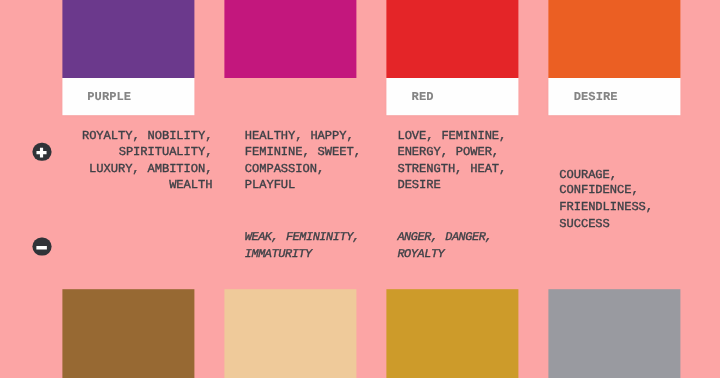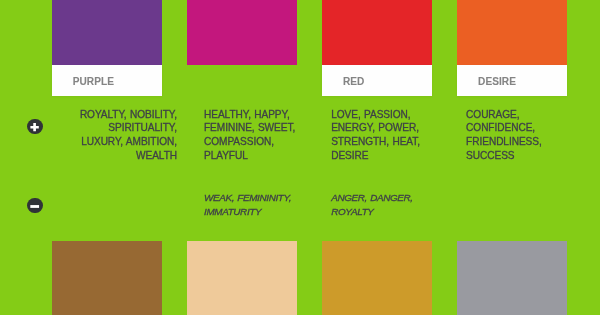--- a/index.html
+++ b/index.html
@@ -3,21 +3,21 @@
 <meta charset="utf-8">
 <title>Color Psychology</title>
 <style>
   html,body{margin:0;padding:0;}
   body{
     width:600px;height:315px;overflow:hidden;
     background:#f1f1f4;
     font-family:"Liberation Sans", sans-serif;
     -webkit-font-smoothing:antialiased;
   }
-  .stage{position:relative;width:600px;height:315px;background:#84cc16;overflow:hidden;}
+  .stage{position:relative;width:600px;height:315px;background:#fca5a5;overflow:hidden;font-family:Liberation Mono, monospace;}
 
   
   .card{position:absolute;top:-40px;width:110px;}
   .card .swatch{width:110px;height:104.5px;}
   .plate{
     position:relative;
     background:#fefefe;height:31.5px;
     box-shadow:0 1px 2.5px rgba(0,0,0,0.045);
   }
   .plate-label{
@@ -60,21 +60,21 @@
     background:#303338;
   }
   .badge svg{display:block;}
   .badge.plus{top:119px;}
   .badge.minus{top:197.5px;}
 
   
   .c0{left:51.5px;}  .t0{left:59.0px;text-align:right;}
   .c1{left:186.7px;} .t1{left:204px;}
   .c2{left:321.8px;} .t2{left:331.2px;}
-  .c3{left:456.9px;} .t3{left:466.1px;}
+  .c3{left:456.9px;} .t3{left:466.1px;margin-top:32px;}
 </style>
 </head>
 <body style="background-color: rgb(241, 241, 244);">
 
 <div class="stage">
 
   <div class="card c0">
     <div class="swatch" style="background-color: rgb(107, 57, 140);"></div>
     <div class="plate">
       <div class="plate-label">PURPLE</div>
@@ -102,21 +102,21 @@
     </svg>
   </div>
   <div class="traits positive t0">ROYALTY, NOBILITY,
 SPIRITUALITY,
 LUXURY, AMBITION,
 WEALTH</div>
   <div class="traits positive t1">HEALTHY, HAPPY,
 FEMININE, SWEET,
 COMPASSION,
 PLAYFUL</div>
-  <div class="traits positive t2">LOVE, PASSION,
+  <div class="traits positive t2">LOVE, FEMININE,
 ENERGY, POWER,
 STRENGTH, HEAT,
 DESIRE</div>
   <div class="traits positive t3">COURAGE,
 CONFIDENCE,
 FRIENDLINESS,
 SUCCESS</div>
 
   <div class="badge minus">
     <svg width="15.4" height="15.4" viewBox="0 0 16 16" aria-hidden="true">

